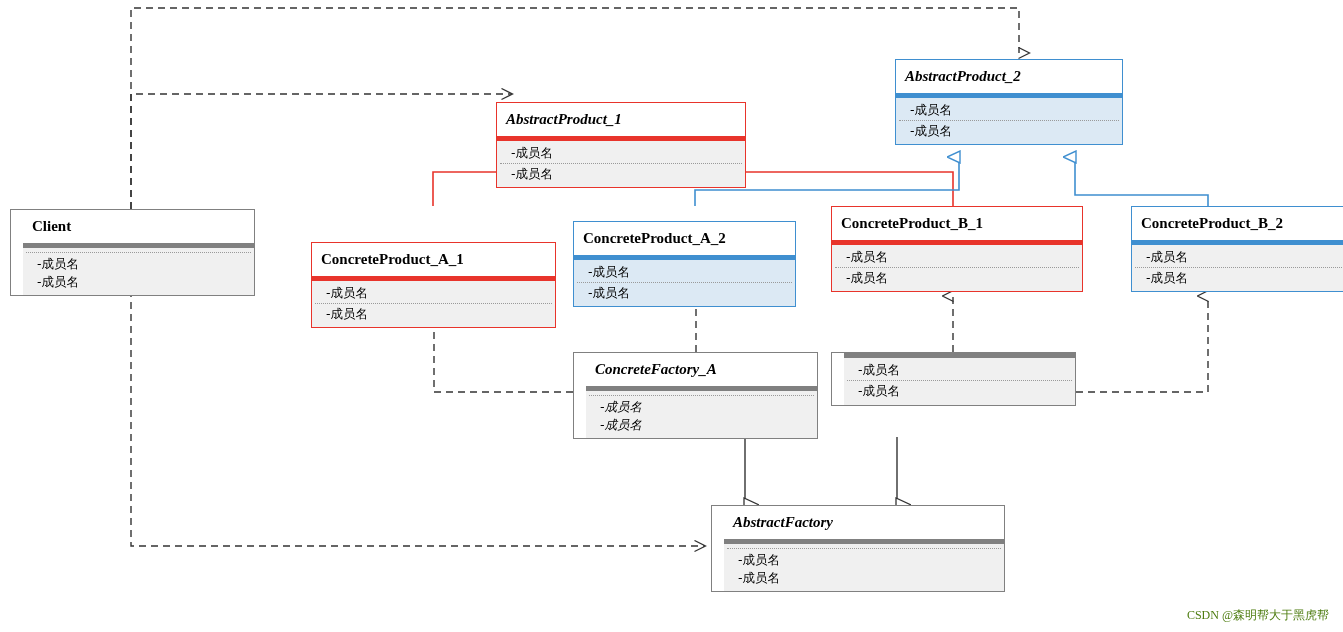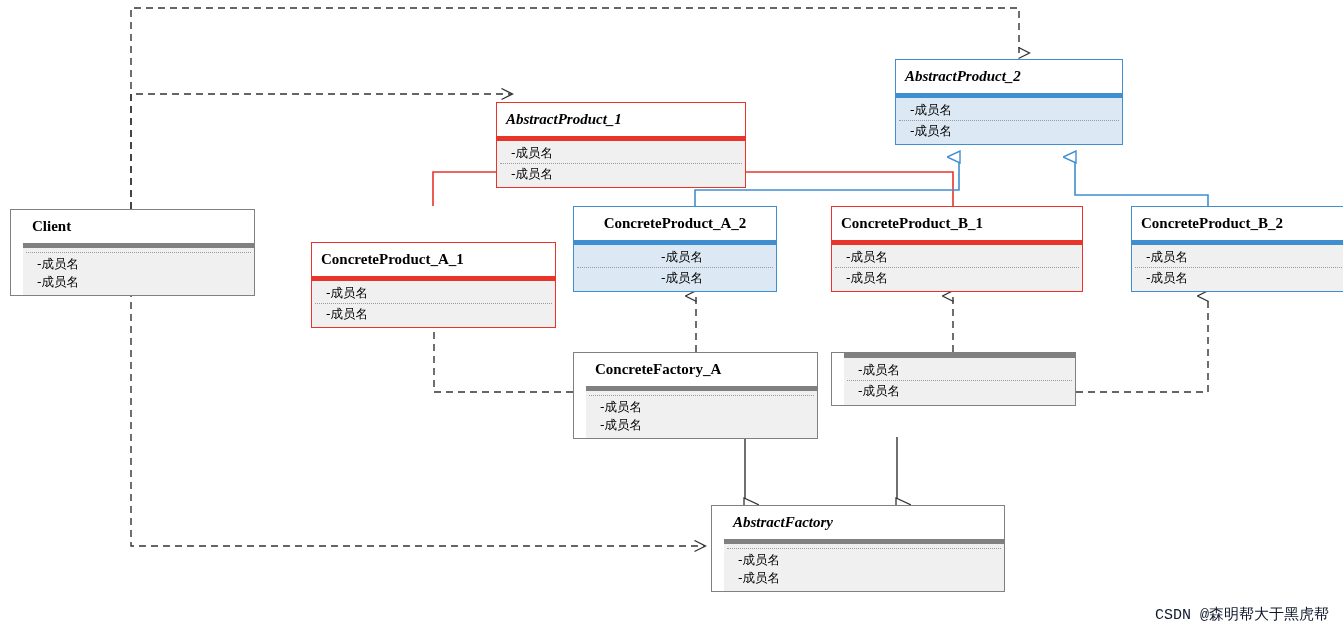--- a/index.html
+++ b/index.html
@@ -74,23 +74,23 @@
   .accent-blue > .uml-members { border-top-color: #3f8fd0; }
   .body-bluefill > .uml-members { background: #dce9f4; }
   .body-greyfill > .uml-members { background: #f0f0f0; }
   .accent-black { border-color: #808080; padding-left: 12px; }
   .accent-black > .uml-members { border-top-color: #808080; }
 
   .watermark {
     position: absolute;
     right: 14px;
     bottom: 8px;
-    font-family: Liberation Mono, monospace;
-    font-size: 15px;
-    color: #0f172a;
+    font-family: Liberation Serif, serif;
+    font-size: 12px;
+    color: #4d7c0f;
     white-space: nowrap;
     z-index: 9;
   }
 </style>
 </head>
 <body>
 
 <div id="canvas">
 
   <svg id="wires" width="1343" height="632" viewBox="0 0 1343 632">
@@ -189,21 +189,21 @@
 
   <div class="uml-box accent-red body-greyfill" style="left:311px; top:206px; width:245px;margin-top:36px;">
     <div class="uml-title">ConcreteProduct_A_1</div>
     <div class="uml-members">
       <div class="member">-成员名</div>
       <div class="sep-mid"></div>
       <div class="member">-成员名</div>
     </div>
   </div>
 
-  <div class="uml-box accent-blue body-bluefill" style="left:573px; top:206px; width:204px;text-align:center;">
+  <div class="uml-box accent-blue body-bluefill" style="left:573px; top:221px; width:223px;">
     <div class="uml-title">ConcreteProduct_A_2</div>
     <div class="uml-members">
       <div class="member">-成员名</div>
       <div class="sep-mid"></div>
       <div class="member">-成员名</div>
     </div>
   </div>
 
   <div class="uml-box accent-red body-greyfill" style="left:831px; top:206px; width:252px;">
     <div class="uml-title">ConcreteProduct_B_1</div>
@@ -216,21 +216,21 @@
 
   <div class="uml-box accent-blue body-greyfill" style="left:1131px; top:206px; width:245px;">
     <div class="uml-title">ConcreteProduct_B_2</div>
     <div class="uml-members">
       <div class="member">-成员名</div>
       <div class="sep-mid"></div>
       <div class="member">-成员名</div>
     </div>
   </div>
 
-  <div class="uml-box accent-black body-greyfill" style="left:573px; top:352px; width:245px;">
+  <div class="uml-box accent-black body-greyfill" style="left:573px; top:352px; width:245px;font-style:italic;">
     <div class="uml-title">ConcreteFactory_A</div>
     <div class="uml-members">
       <div class="sep-top"></div>
       <div class="member">-成员名</div>
       <div class="member">-成员名</div>
     </div>
   </div>
 
   <div class="uml-box accent-black body-greyfill" style="left:831px; top:352px; width:245px;">
     <div class="uml-members">

